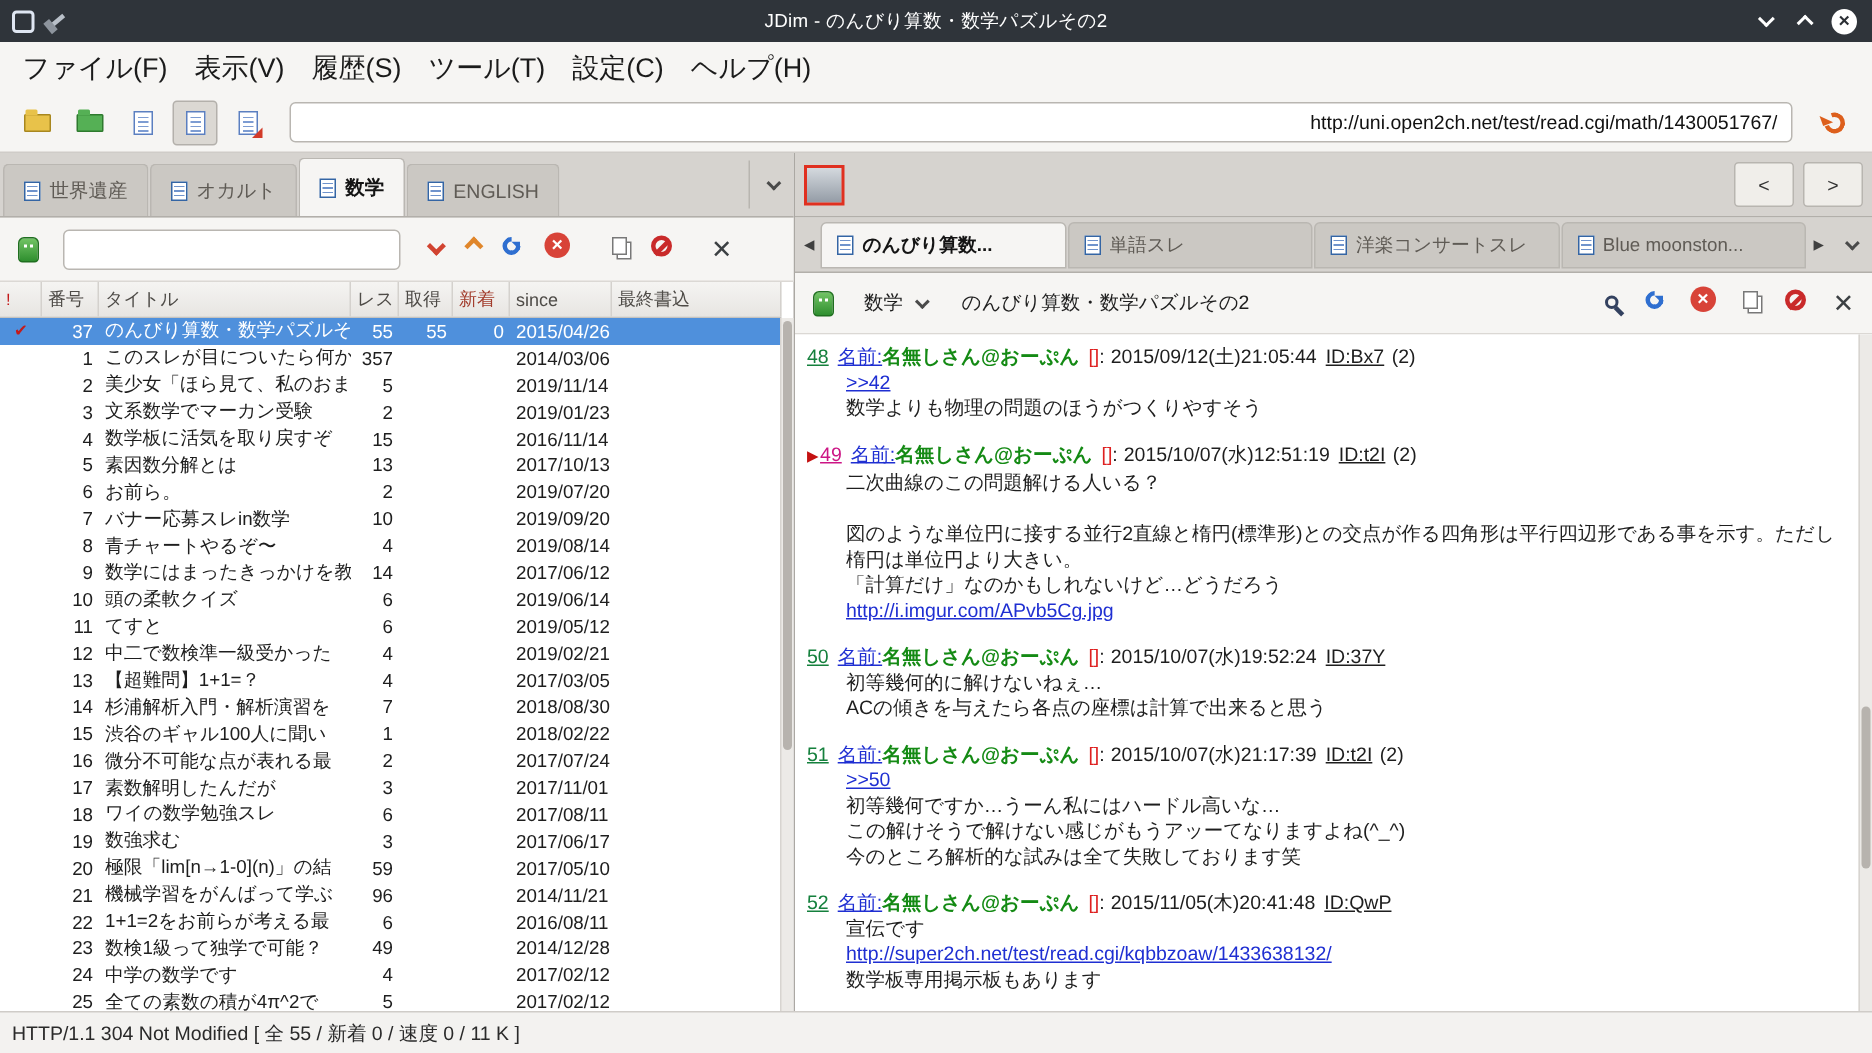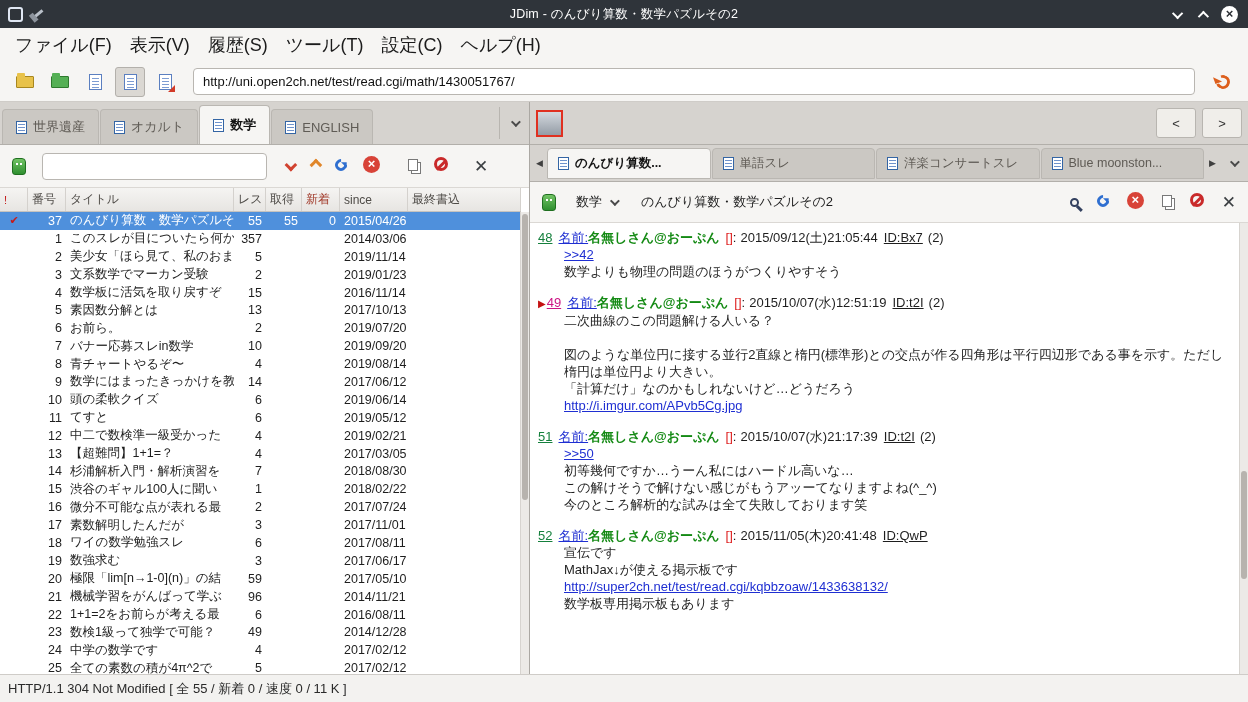--- a/index.html
+++ b/index.html
@@ -29,21 +29,21 @@
   .tbtn{width:30px;height:30px;display:flex;align-items:center;justify-content:center;border-radius:3px;}
   .tbtn.pressed{background:#dbd8d3;border:1px solid #b3b0ab;}
   .folder{width:18px;height:12px;border-radius:1px;position:relative;display:inline-block;}
   .folder::before{content:'';position:absolute;top:-4px;left:0;width:8px;height:4px;background:inherit;border-radius:1px 1px 0 0;}
   .folder.yellow{background:#e8c24a;border:1px solid #a8871f;}
   .folder.green{background:#55b055;border:1px solid #2e7a2e;}
   .doc{width:13px;height:16px;background:#fff;border:1px solid #5b7fc0;position:relative;display:inline-block;}
   .doc::after{content:'';position:absolute;left:2px;right:2px;top:3px;height:10px;
     background:repeating-linear-gradient(to bottom,#7d9cd2 0 1px,transparent 1px 3px);}
   .doc.red-badge::before{content:'';position:absolute;right:-4px;bottom:-3px;border-left:7px solid transparent;border-bottom:7px solid #d23a28;}
-  .urlbar{flex:1;height:27px;border:1px solid #b9b6b1;border-radius:4px;padding:0 9px;font-size:13px;color:#111;background:#fff;margin:0 8px;font-family:inherit;}
+  .urlbar{flex:1;height:27px;border:1px solid #b9b6b1;border-radius:4px;padding:0 9px;font-size:13px;color:#111;background:#fff;margin:0 8px;font-family:inherit;text-align:right;}
   .icon-reload{width:14px;height:14px;border:3px solid #dd5f1c;border-left-color:transparent;border-radius:50%;position:relative;transform:rotate(25deg);display:inline-block;}
   .icon-reload::after{content:'';position:absolute;left:-7px;top:4px;border:5px solid transparent;border-top-color:#dd5f1c;}
 
   
   .main{flex:1;display:flex;min-height:0;}
   .left-pane{flex:0 0 530px;display:flex;flex-direction:column;border-right:1px solid #aba8a3;background:#fff;min-height:0;position:relative;}
   .right-pane{flex:1;display:flex;flex-direction:column;min-width:0;background:#fff;position:relative;}
 
   
   .tabbar{background:#d6d3cf;display:flex;align-items:flex-end;border-bottom:1px solid #b2afaa;padding-left:2px;position:relative;}
@@ -553,30 +553,34 @@
           </div>
           <div class="post">
             <div class="post-header"><span class="post-marker">▶</span><span class="post-num visited">49</span><span class="name-label">名前:</span><span class="post-name">名無しさん@おーぷん</span><span class="post-mail">[]</span><span class="post-colon">:</span><span class="post-date">2015/10/07(水)12:51:19</span><span class="post-id">ID:t2I</span><span class="post-count">(2)</span></div>
             <div class="post-line">二次曲線のこの問題解ける人いる？</div>
             <div class="post-line">&nbsp;</div>
             <div class="post-line">図のような単位円に接する並行2直線と楕円(標準形)との交点が作る四角形は平行四辺形である事を示す。ただし楕円は単位円より大きい。</div>
             <div class="post-line">「計算だけ」なのかもしれないけど…どうだろう</div>
             <div class="post-line"><span class="body-link">http://i.imgur.com/APvb5Cg.jpg</span></div>
           </div>
           <div class="post">
+            <div class="post-header"><span class="post-num">50</span><span class="name-label">名前:</span><span class="post-name">名無しさん@おーぷん</span><span class="post-mail">[]</span><span class="post-colon">:</span><span class="post-date">2015/10/07(水)19:52:24</span><span class="post-id">ID:37Y</span></div>
+            <div class="post-line">初等幾何的に解けないねぇ…</div>
+            <div class="post-line">ACの傾きを与えたら各点の座標は計算で出来ると思う</div>
+          </div>
+          <div class="post">
             <div class="post-header"><span class="post-num">51</span><span class="name-label">名前:</span><span class="post-name">名無しさん@おーぷん</span><span class="post-mail">[]</span><span class="post-colon">:</span><span class="post-date">2015/10/07(水)21:17:39</span><span class="post-id">ID:t2I</span><span class="post-count">(2)</span></div>
             <div class="post-line"><span class="body-link">&gt;&gt;50</span></div>
             <div class="post-line">初等幾何ですか…うーん私にはハードル高いな…</div>
             <div class="post-line">この解けそうで解けない感じがもうアッーてなりますよね(^_^)</div>
             <div class="post-line">今のところ解析的な試みは全て失敗しております笑</div>
           </div>
           <div class="post">
             <div class="post-header"><span class="post-num">52</span><span class="name-label">名前:</span><span class="post-name">名無しさん@おーぷん</span><span class="post-mail">[]</span><span class="post-colon">:</span><span class="post-date">2015/11/05(木)20:41:48</span><span class="post-id">ID:QwP</span></div>
             <div class="post-line">宣伝です</div>
-            <div class="post-line">MathJax↓が使える掲示板です</div>
             <div class="post-line"><span class="body-link">http://super2ch.net/test/read.cgi/kqbbzoaw/1433638132/</span></div>
             <div class="post-line">数学板専用掲示板もあります</div>
           </div>
         </div>
 
       <div class="vscroll right-scroll">
         <div class="vthumb"></div>
       </div>
     </div>
   </div>

